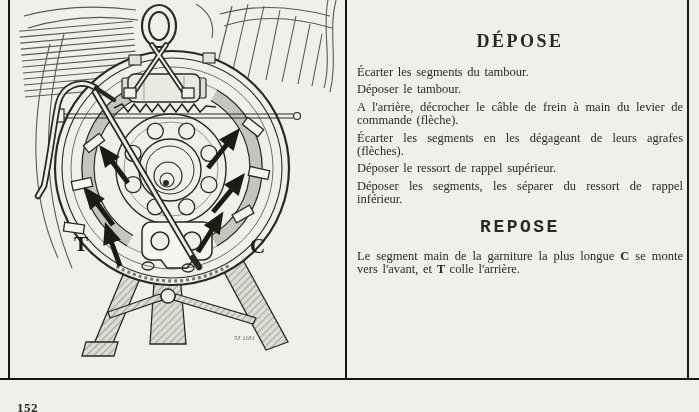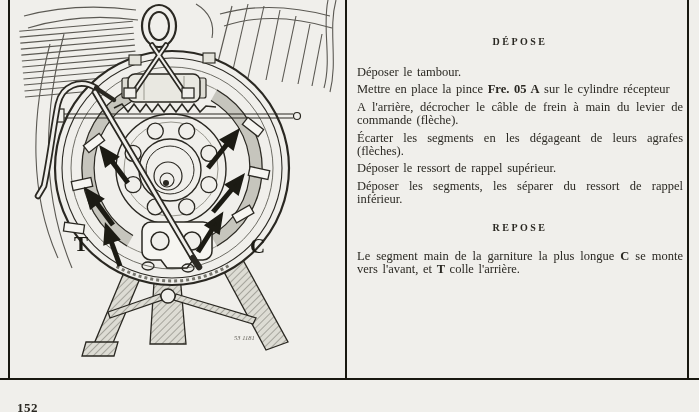--- a/index.html
+++ b/index.html
@@ -18,24 +18,24 @@
     font-weight:bold;font-size:13px;letter-spacing:.5px;
   }
   .figure-wrap{position:absolute;left:10px;top:0;width:335px;height:378px;}
   .figure-wrap svg{display:block;}
   .col{
     position:absolute;left:357px;top:0;width:326px;height:378px;
     font-size:12.5px;line-height:13.4px;text-align:justify;word-spacing:1.5px;
     padding-top:34px;box-sizing:border-box;
   }
   .col h3{
-    text-align:center;font-size:10px;letter-spacing:2.5px;
+    text-align:center;font-size:18px;letter-spacing:2.5px;
     margin:0 0 17px 0;font-weight:bold;line-height:15px;word-spacing:0;
   }
-  .col h3.repose{margin:13px 0 15px 0;}
+  .col h3.repose{margin:13px 0 15px 0;font-family:Liberation Mono, monospace;}
   .col p{margin:0 0 4px 0;}
   .col b{font-weight:bold;}
 </style>
 </head>
 <body>
 
 <div class="page">
 
   <div class="figure-wrap">
     <svg width="335" height="378" viewBox="0 0 335 378" xmlns="http://www.w3.org/2000/svg">
@@ -201,22 +201,22 @@
     </svg>
   </div>
 
   <div class="rule-v rule-left"></div>
   <div class="rule-v rule-mid"></div>
   <div class="rule-v rule-right"></div>
   <div class="rule-bottom"></div>
 
   <div class="col">
     <h3>DÉPOSE</h3>
+    <p>Écarter les segments du tambour.</p>
     <p>Déposer le tambour.</p>
-    <p><span>Mettre en place la pince </span><b>Fre. 05 A</b><span> sur le cylindre récepteur</span></p>
     <p>A l'arrière, décrocher le câble de frein à main du levier de commande (flèche).</p>
     <p>Écarter les segments en les dégageant de leurs agrafes (flèches).</p>
     <p>Déposer le ressort de rappel supérieur.</p>
     <p>Déposer les segments, les séparer du ressort de rappel inférieur.</p>
 
     <h3 class="repose">REPOSE</h3>
     <p><span>Le segment main de la garniture la plus longue </span><b>C</b><span> se monte vers l'avant, et </span><b>T</b><span> colle l'arrière.</span></p>
   </div>
 
   <div class="pagenum">152</div>

